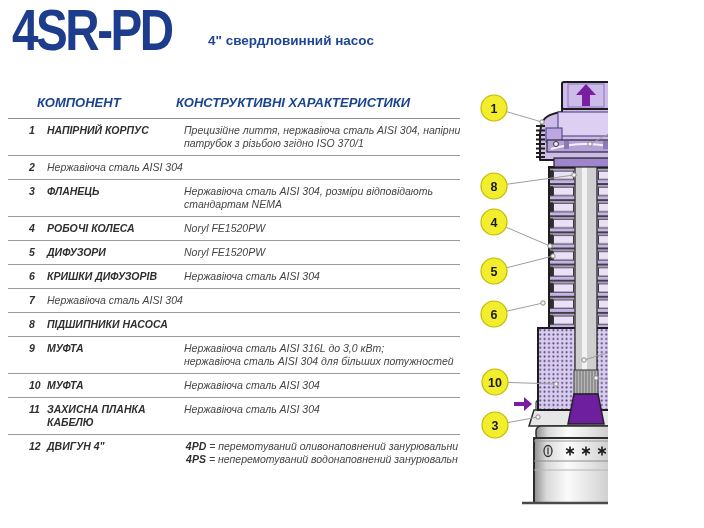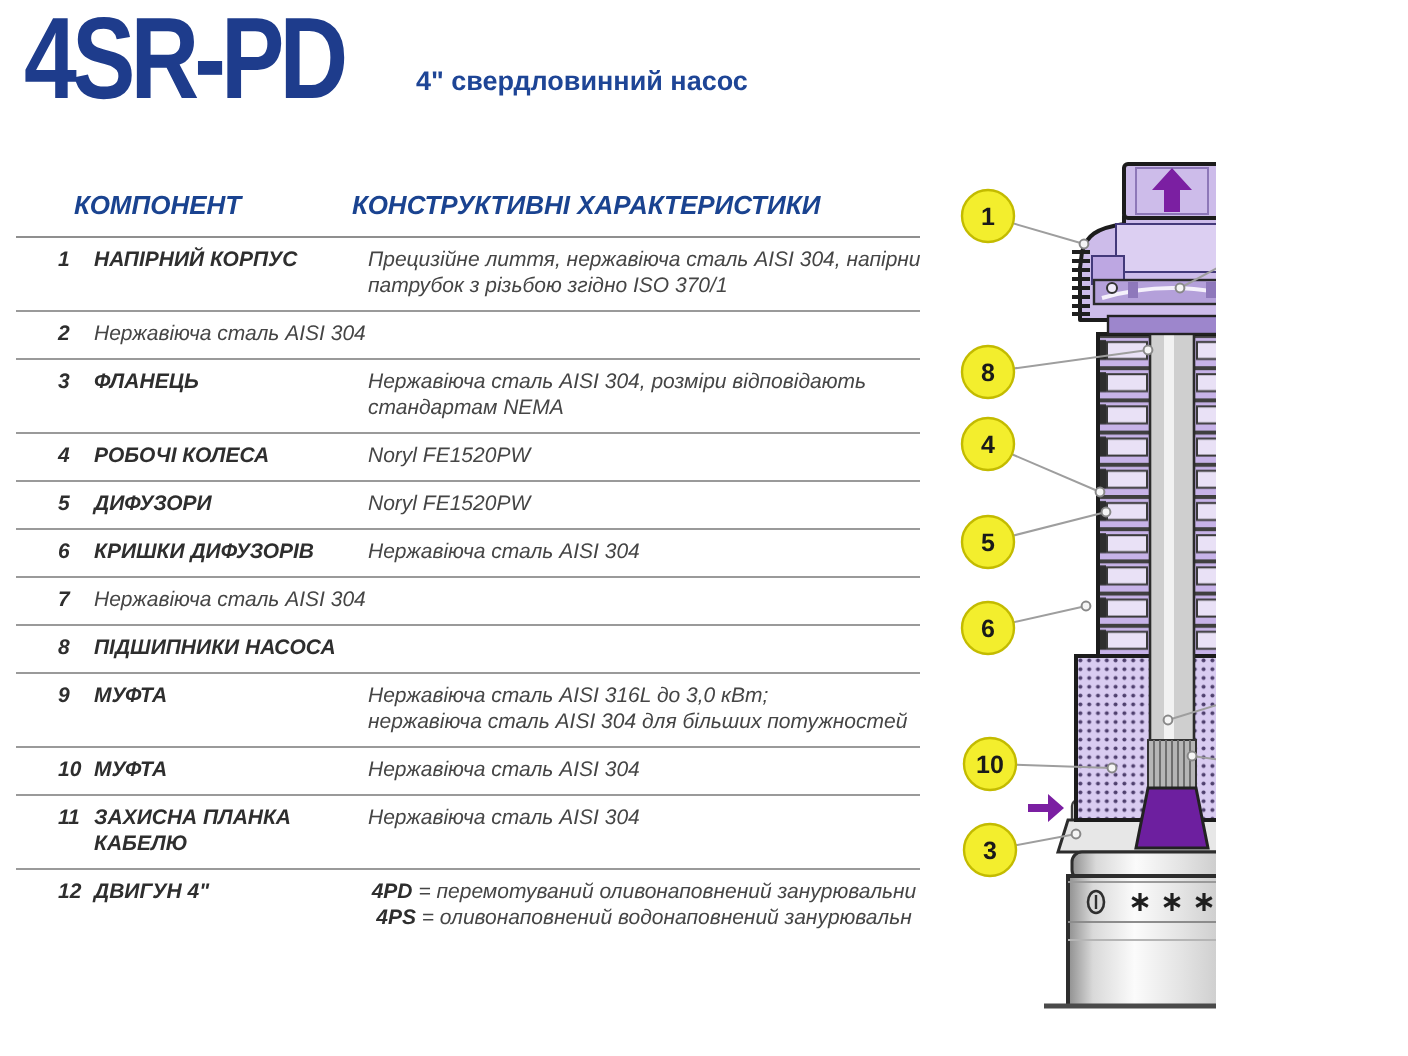--- a/index.html
+++ b/index.html
@@ -105,21 +105,21 @@
       <span class="num">11</span>
       <span class="name">ЗАХИСНА ПЛАНКА
 КАБЕЛЮ</span>
       <span class="value">Нержавіюча сталь AISI 304</span>
     </div>
     <div class="row">
       <span class="num">12</span>
       <span class="name">ДВИГУН 4"</span>
       <span class="value-block">
         <div class="mline"><b>4PD</b><span> = перемотуваний оливонаповнений занурювальни</span></div>
-        <div class="mline"><b>4PS</b><span> = оливонаповнений водонаповнений занурювальн</span></div>
+        <div class="mline"><b>4PS</b><span> = неперемотуваний водонаповнений занурювальн</span></div>
       </span>
     </div>
   </div>
 
   <svg class="diagram" viewBox="0 0 234 468" xmlns="http://www.w3.org/2000/svg">
     <defs>
       <linearGradient id="metal" x1="0" y1="0" x2="1" y2="0">
         <stop offset="0" stop-color="#8f8f8f"></stop>
           <stop offset="0.12" stop-color="#d9d9d9"></stop>
         <stop offset="0.32" stop-color="#fbfbfb"></stop>

